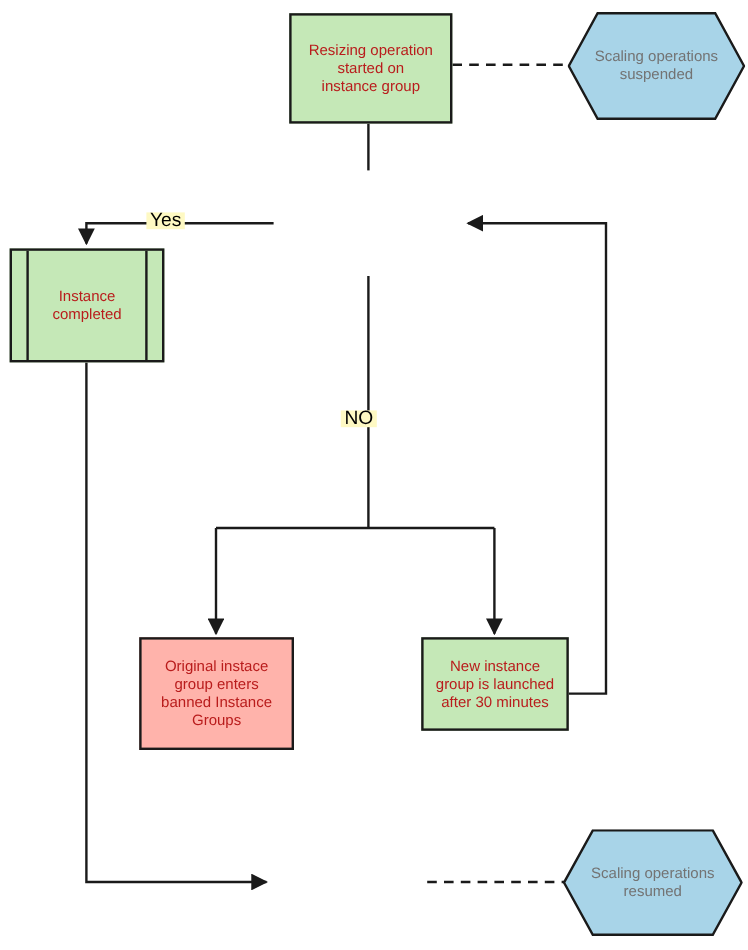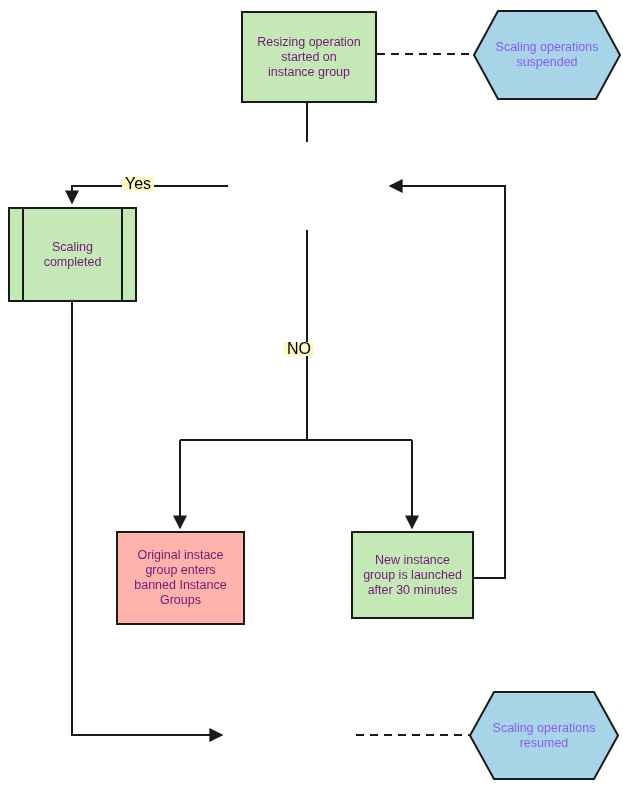--- a/index.html
+++ b/index.html
@@ -26,21 +26,21 @@
     height: 792px;
     pointer-events: none;
   }
   .node {
     position: absolute;
     box-sizing: border-box;
     display: flex;
     align-items: center;
     justify-content: center;
     text-align: center;
-    color: #701a75;
+    color: #b91c1c;
     font-size: 12.5px;
     line-height: 15px;
     z-index: 2;
   }
   .proc {
     border: 2px solid #1a1a1a;
   }
   .green  { background: #c5e8b7; }
   .pink   { background: #ffb3ab; }
   
@@ -70,21 +70,21 @@
   .diamond-wrap svg, .hex-wrap svg { display: block; }
   .shape-text {
     position: absolute;
     left: 0; top: 0; right: 0; bottom: 0;
     display: flex;
     align-items: center;
     justify-content: center;
     text-align: center;
     font-size: 12.5px;
     line-height: 15px;
-    color: #8b5cf6;
+    color: #737373;
     white-space: pre-line;
     pointer-events: none;
   }
   .edge-label {
     position: absolute;
     font-size: 16px;
     line-height: 14px;
     color: #000000;
     background: #fef9c3;
     padding: 0 3px;
@@ -138,32 +138,32 @@
     <div class="shape-text">Scaling operations
 suspended</div>
   </div>
 
 
   <div class="edge-label" style="left:122px; top:177px;">Yes</div>
 
   <div class="edge-label" style="left:284px; top:342px;">NO</div>
 
   <div class="node proc green predef" style="left:8px; top:207px; width:129px; height:95px;">
-    <span class="node-label">Scaling
+    <span class="node-label">Instance
 completed</span>
   </div>
 
   <div class="node proc pink" style="left:116px; top:531px; width:129px; height:94px;">
     <span class="node-label">Original instace
 group enters
 banned Instance
 Groups</span>
   </div>
 
-  <div class="node proc green" style="left:351px; top:531px; width:123px; height:88px;">
+  <div class="node proc green" style="left:351px; top:531px; width:123px; height:78px;">
     <span class="node-label">New instance
 group is launched
 after 30 minutes</span>
   </div>
 
 
   <div class="hex-wrap" style="left:469px; top:691px;">
     <svg width="150" height="89" viewBox="0 0 150 89">
       <polygon points="25,1 125,1 149,44.5 125,88 25,88 1,44.5" fill="#a8d4e8" stroke="#1a1a1a" stroke-width="2"></polygon>
     </svg>

